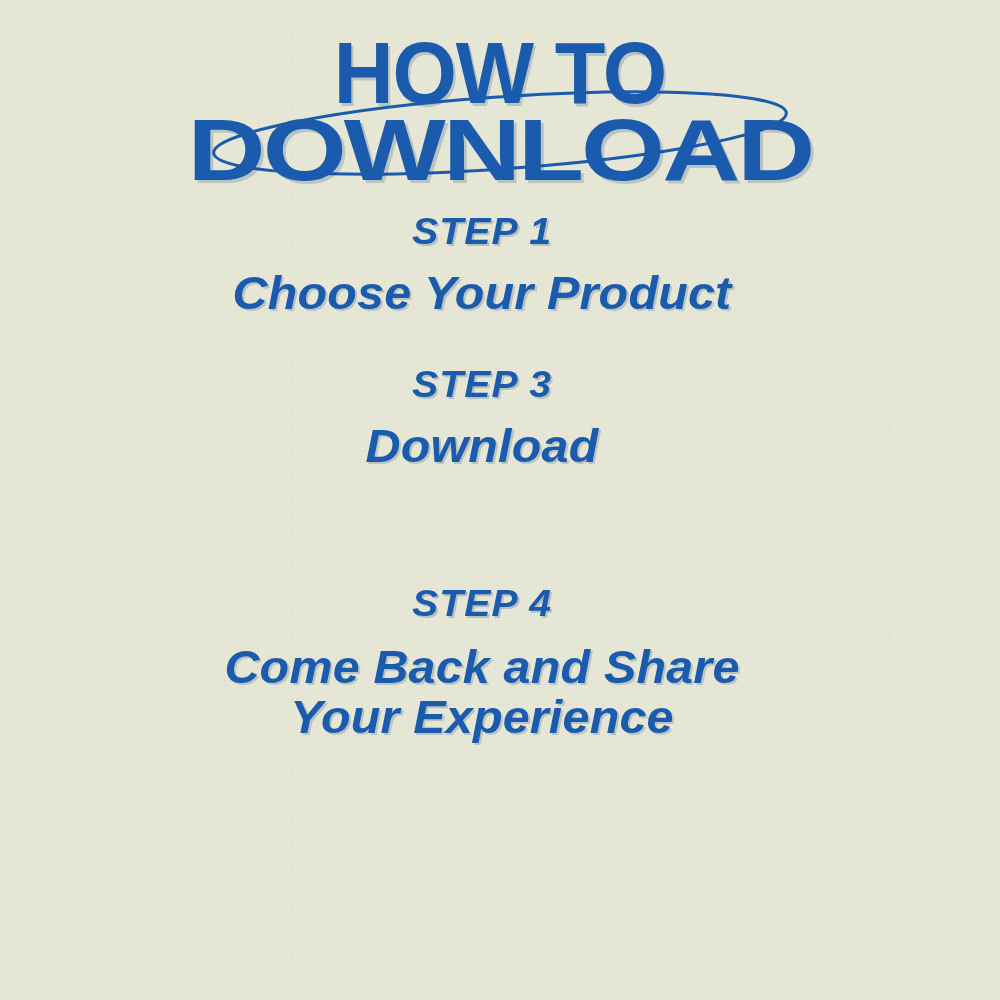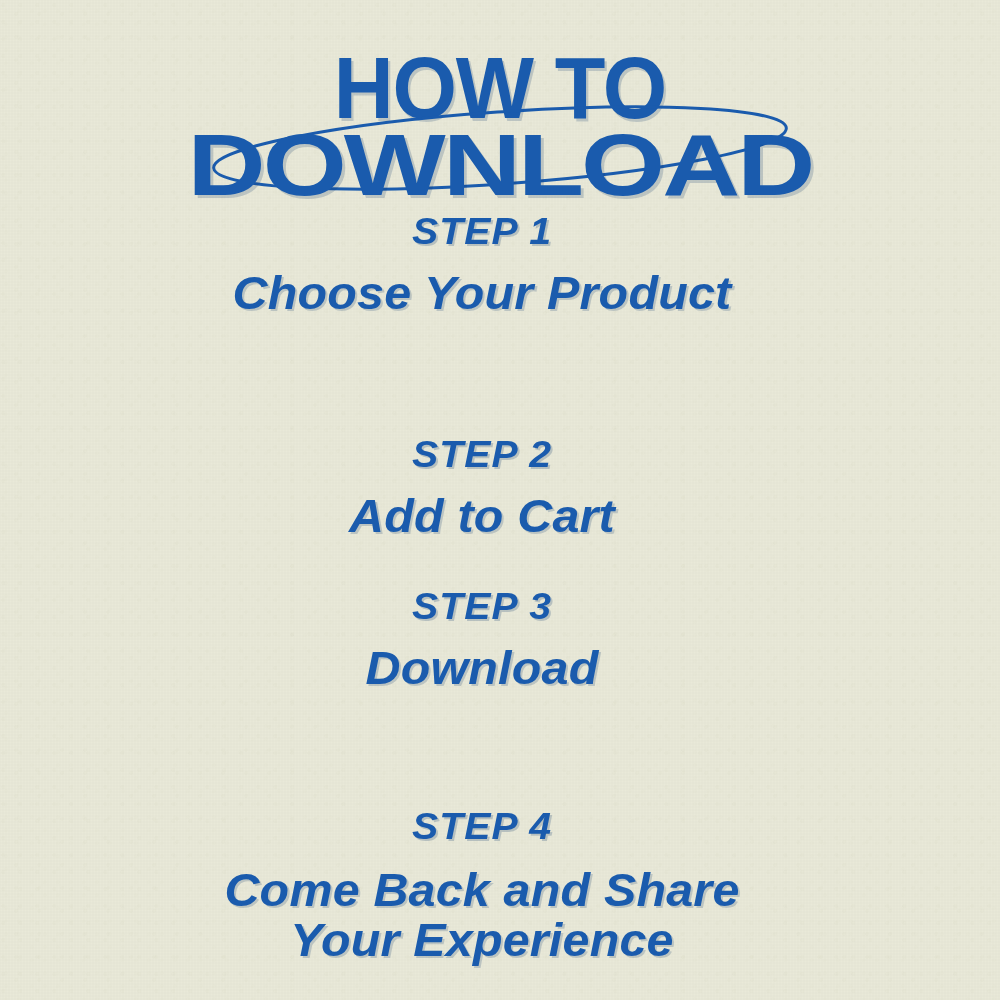--- a/index.html
+++ b/index.html
@@ -33,21 +33,21 @@
       repeating-linear-gradient(90deg,  rgba(170,170,140,.05) 0 1px, rgba(255,255,255,0) 1px 2px),
       radial-gradient(circle at 20% 30%, rgba(200,200,170,.10) 0 2px, rgba(0,0,0,0) 2px),
       radial-gradient(circle at 70% 60%, rgba(200,200,170,.10) 0 2px, rgba(0,0,0,0) 2px),
       radial-gradient(circle at 45% 85%, rgba(200,200,170,.08) 0 2px, rgba(0,0,0,0) 2px);
     background-size: 3px 3px, 3px 3px, 17px 17px, 23px 23px, 13px 13px;
   }
 
   
   .title-block {
     position: absolute;
-    top: 30px;
+    top: 15px;
     left: 0;
     width: 1000px;
     height: 160px;
   }
   .title-line {
     position: absolute;
     left: 0;
     width: 1000px;
     text-align: center;
     color: #1a5bad;
@@ -146,24 +146,20 @@
     <div class="title-line title-line-2">DOWNLOAD</div>
   </div>
 
   <div class="steps">
 
     <div class="step step-1">
       <div class="step-label">STEP 1</div>
       <div class="step-desc">Choose Your Product</div>
     </div>
 
-    <div class="step step-2">
-      <div class="step-label">STEP 2</div>
-      <div class="step-desc">Add to Cart</div>
-    </div>
 
     <div class="step step-3">
       <div class="step-label">STEP 3</div>
       <div class="step-desc">Download</div>
     </div>
 
     <div class="step step-4">
       <div class="step-label">STEP 4</div>
       <div class="step-desc">Come Back and Share
 Your Experience</div>

